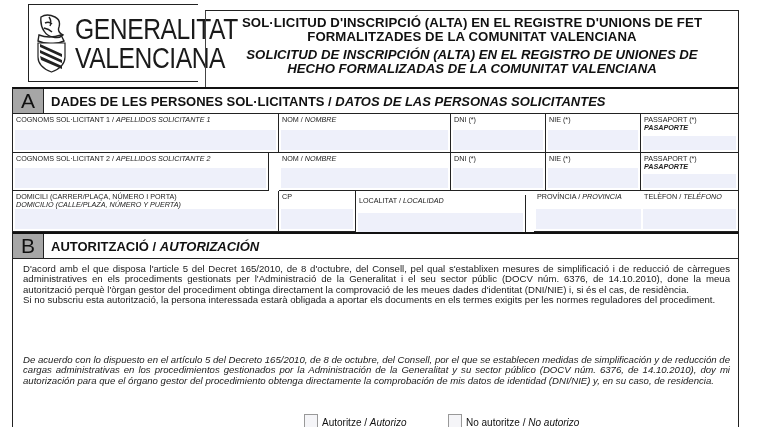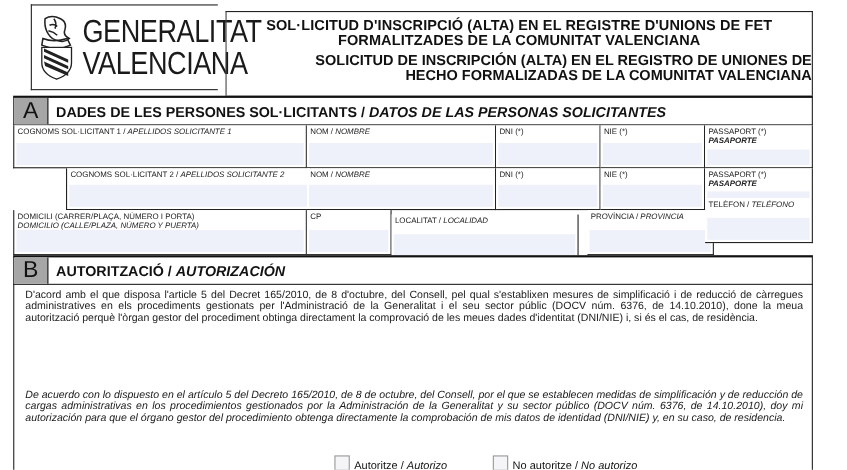--- a/index.html
+++ b/index.html
@@ -6,21 +6,21 @@
   body {
     width:770px; height:427px; overflow:hidden; background:#ffffff;
     font-family:"Liberation Sans", sans-serif; color:#111;
     position:relative;
   }
   .abs { position:absolute; box-sizing:border-box; }
   
   #logo-box { left:12px; top:4px; width:170px; height:78px; border:1.5px solid #222; border-right:none;margin-left:16px; }
   #title-box { left:205px; top:10px; width:534px; height:78px; border:1.5px solid #222; border-left:1px solid #444; text-align:center; }
   .title-ca { font-weight:bold; font-size:13.2px; line-height:14px; margin-top:5px; letter-spacing:0.1px; }
-  .title-es { font-weight:bold; font-size:13.2px; line-height:14px; margin-top:4px;text-align:right; }
+  .title-es { font-weight:bold; font-style:italic; font-size:13.2px; line-height:14px; margin-top:4px; }
   .logo-text { position:absolute; left:46px; top:10px; font-size:29px; line-height:29px; letter-spacing:-0.5px; font-weight:normal; transform:scaleX(0.85); transform-origin:left top; white-space:nowrap; color:#1a1a1a; }
   .logo-text div { line-height:29px; }
   
   .section-bar { left:12px; width:727px; height:27px; border:1.5px solid #222; border-top:2px solid #111; background:#fff; }
   .section-letter { position:absolute; left:0; top:0; width:30px; height:100%; background:#a6a6a6; border-right:1.5px solid #222; font-size:21px; line-height:24px; text-align:center; color:#111; }
   .section-title { position:absolute; left:38px; top:5px; font-size:13px; font-weight:bold; white-space:nowrap; }
   .section-title i { }
   
   .cell { border-right:1.5px solid #222; border-bottom:1.5px solid #222; background:#fff; }
   .cell .lbl { position:absolute; left:3px; top:2px; font-size:7.2px; line-height:8px; color:#222; white-space:nowrap; }
@@ -86,21 +86,21 @@
 </div>
 <div class="abs cell" style="left:546px;top:114px;width:95px;height:39px;">
   <div class="lbl">NIE (*)</div>
   <input class="inp" value="" style="">
 </div>
 <div class="abs cell" style="left:641px;top:114px;width:98px;height:39px;">
   <div class="lbl"><div>PASSAPORT (*)</div><i style="font-weight:bold">PASAPORTE</i></div>
   <input class="inp" style="height: 14px;" value="">
 </div>
 
-<div class="abs cell leftcol" style="left:12px;top:153px;width:223px;height:38px;margin-left:48px;">
+<div class="abs cell leftcol" style="left:12px;top:153px;width:257px;height:38px;">
   <div class="lbl"><span>COGNOMS SOL·LICITANT 2 / </span><i>APELLIDOS SOLICITANTE 2</i></div>
   <input class="inp" value="" style="">
 </div>
 <div class="abs cell" style="left:279px;top:153px;width:172px;height:38px;">
   <div class="lbl"><span>NOM / </span><i>NOMBRE</i></div>
   <input class="inp" value="" style="">
 </div>
 <div class="abs cell" style="left:451px;top:153px;width:95px;height:38px;">
   <div class="lbl">DNI (*)</div>
   <input class="inp" value="" style="">
@@ -123,33 +123,34 @@
   <input class="inp" value="" style="">
 </div>
 <div class="abs cell" style="left:356px;top:195px;width:170px;height:41px;">
   <div class="lbl"><span>LOCALITAT / </span><i>LOCALIDAD</i></div>
   <input class="inp" value="" style="">
 </div>
 <div class="abs cell" style="left:534px;top:191px;width:115px;height:41px;">
   <div class="lbl"><span>PROVÍNCIA / </span><i>PROVINCIA</i></div>
   <input class="inp" value="" style="">
 </div>
-<div class="abs cell" style="left:641px;top:180px;width:98px;height:41px;">
+<div class="abs cell" style="left:641px;top:191px;width:98px;height:41px;">
   <div class="lbl"><span>TELÈFON / </span><i>TELÉFONO</i></div>
   <input class="inp" value="" style="">
 </div>
 
 <div class="abs section-bar" style="top:232px;">
   <div class="section-letter">B</div>
   <div class="section-title"><span>AUTORITZACIÓ / </span><i>AUTORIZACIÓN</i></div>
 </div>
 
 <div class="abs" id="b-body">
   <div class="para" style="top:5px;">
     <p>D'acord amb el que disposa l'article 5 del Decret 165/2010, de 8 d'octubre, del Consell, pel qual s'establixen mesures de simplificació i de reducció de càrregues administratives en els procediments gestionats per l'Administració de la Generalitat i el seu sector públic (DOCV núm. 6376, de 14.10.2010), done la meua autorització perquè l'òrgan gestor del procediment obtinga directament la comprovació de les meues dades d'identitat (DNI/NIE) i, si és el cas, de residència.</p>
+    <p>Si no subscriu esta autorització, la persona interessada estarà obligada a aportar els documents en els termes exigits per les normes reguladores del procediment.</p>
   </div>
   <div class="para es" style="top:96px;">
     <p>De acuerdo con lo dispuesto en el artículo 5 del Decreto 165/2010, de 8 de octubre, del Consell, por el que se establecen medidas de simplificación y de reducción de cargas administrativas en los procedimientos gestionados por la Administración de la Generalitat y su sector público (DOCV núm. 6376, de 14.10.2010), doy mi autorización para que el órgano gestor del procedimiento obtenga directamente la comprobación de mis datos de identidad (DNI/NIE) y, en su caso, de residencia.</p>
   </div>
 </div>
 
 <div class="abs chk-row" style="left:257px;">
   <span class="chk"></span><span>Autoritze / </span><i>Autorizo</i>
 </div>
 <div class="abs chk-row" style="left:401px;">

